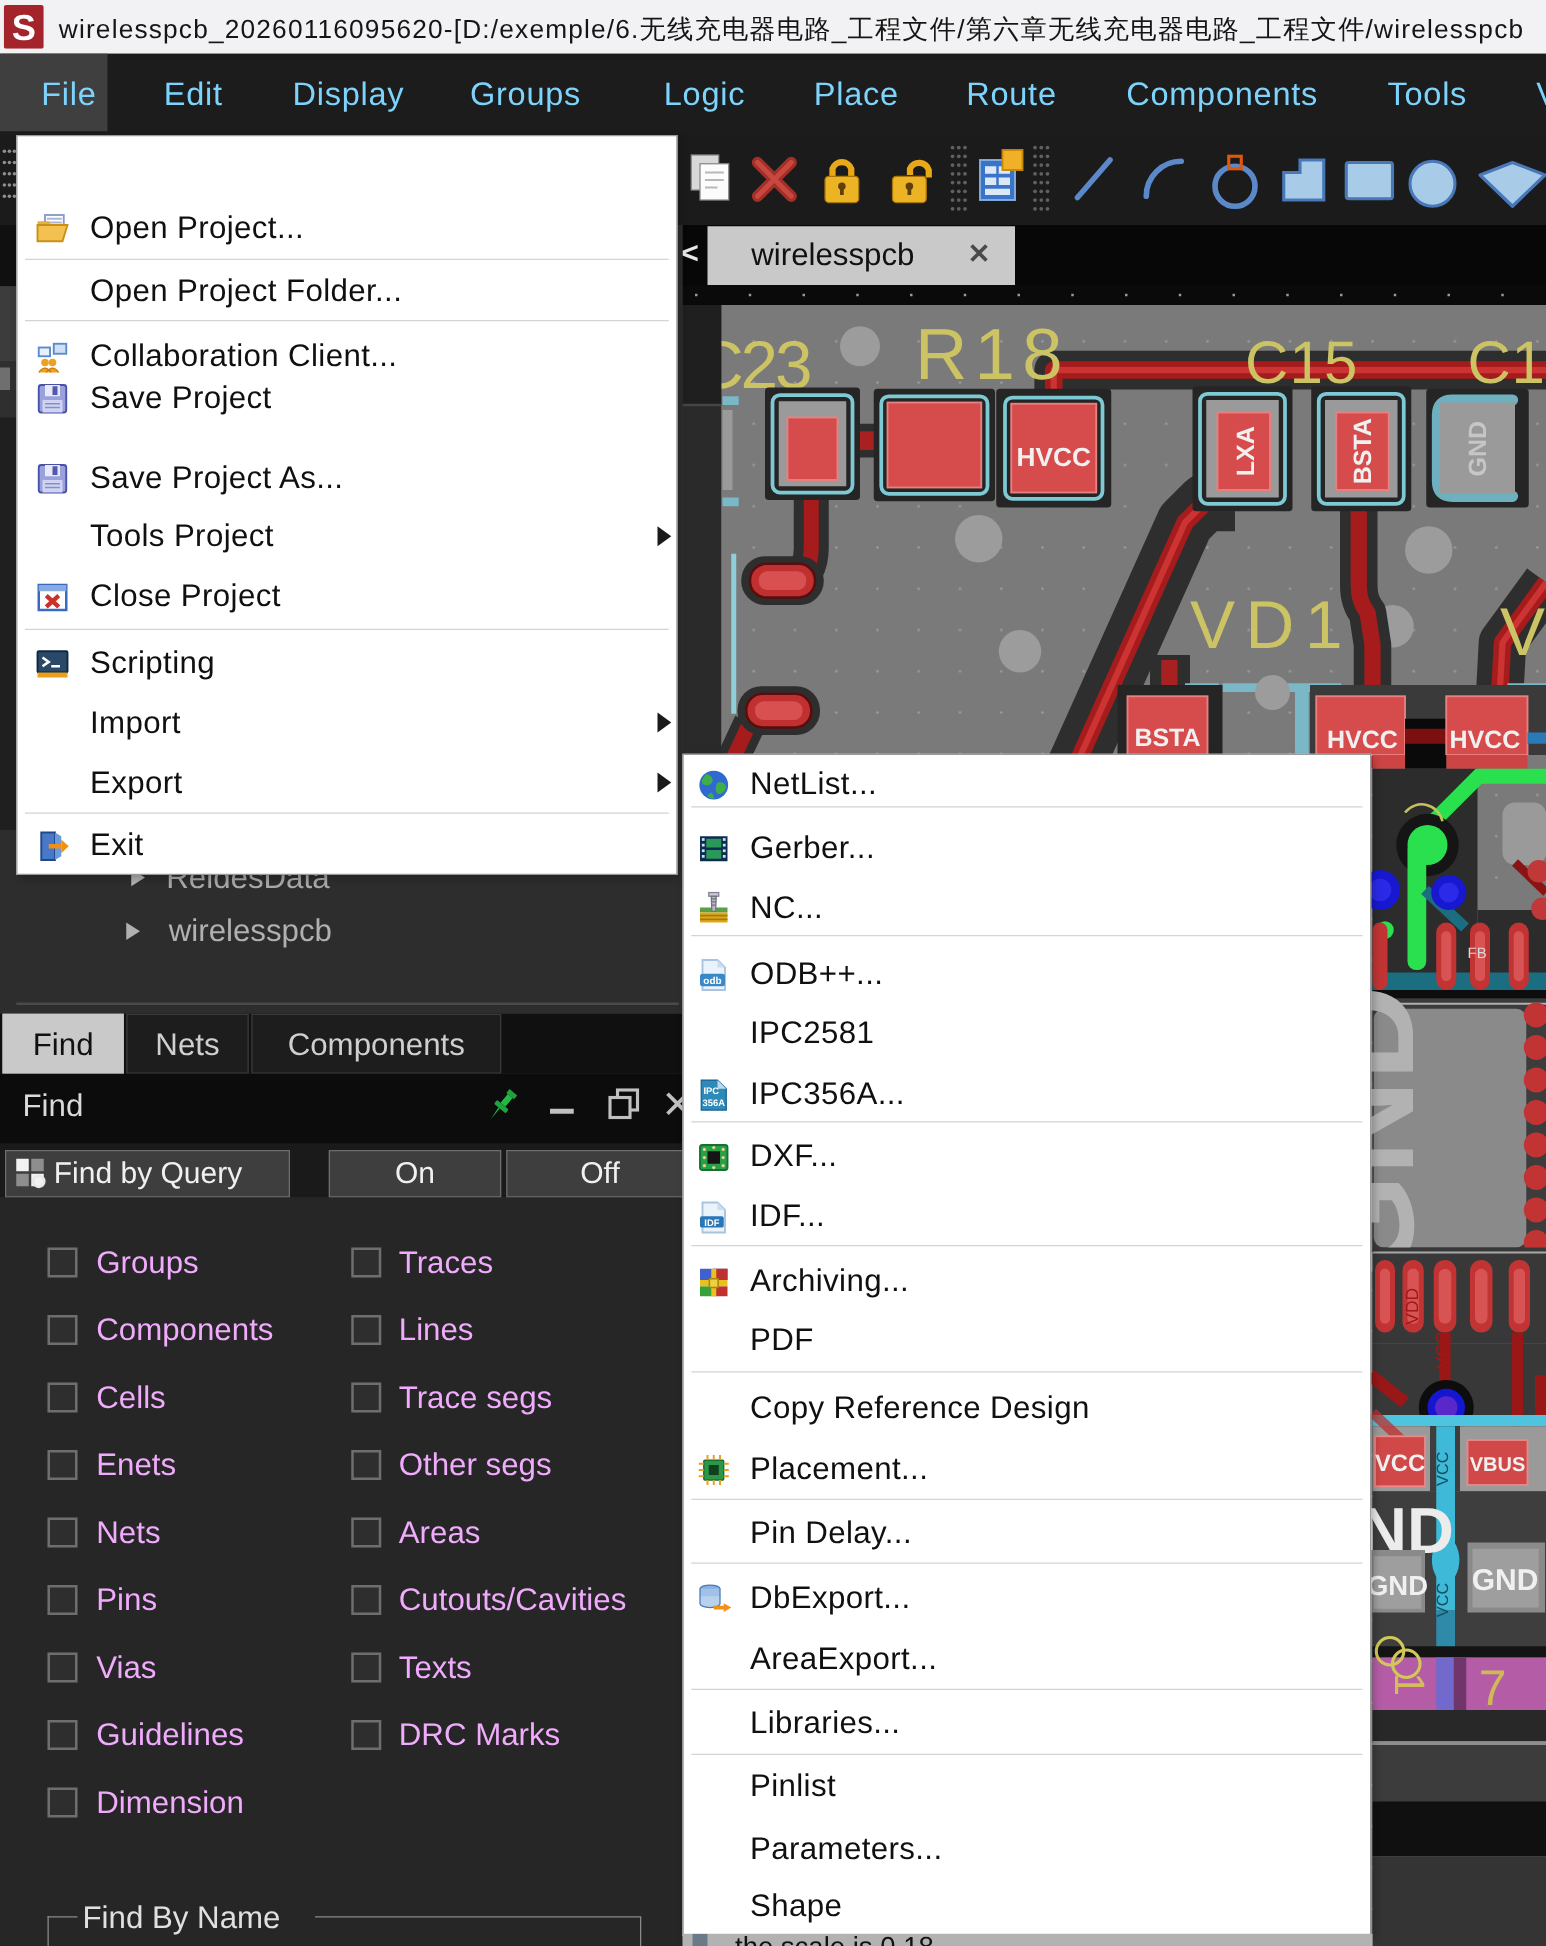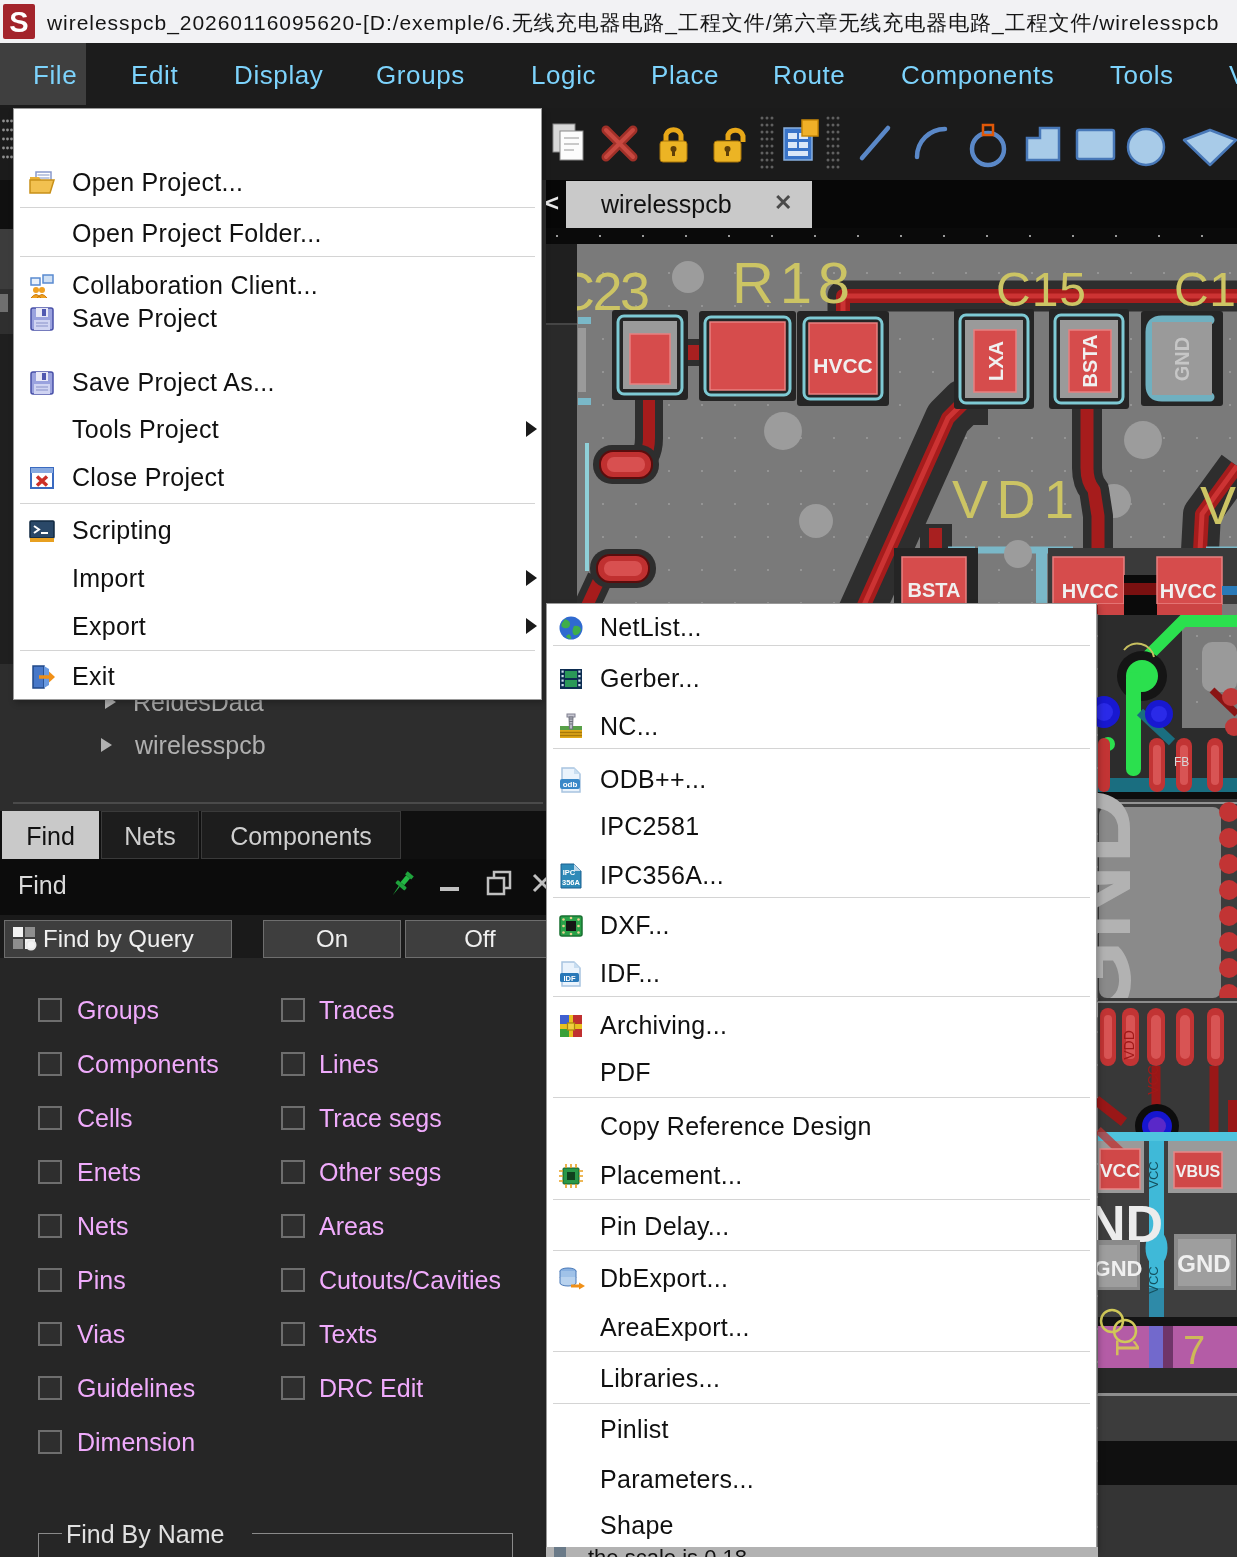--- a/index.html
+++ b/index.html
@@ -486,21 +486,21 @@
         <div class="cl" style="left:319px;top:146px">Trace segs</div>
   <div class="cb" style="left:281px;top:202px"></div>
         <div class="cl" style="left:319px;top:200px">Other segs</div>
   <div class="cb" style="left:281px;top:256px"></div>
         <div class="cl" style="left:319px;top:254px">Areas</div>
   <div class="cb" style="left:281px;top:310px"></div>
         <div class="cl" style="left:319px;top:308px">Cutouts/Cavities</div>
   <div class="cb" style="left:281px;top:364px"></div>
         <div class="cl" style="left:319px;top:362px">Texts</div>
   <div class="cb" style="left:281px;top:418px"></div>
-        <div class="cl" style="left:319px;top:416px">DRC Edit</div>
+        <div class="cl" style="left:319px;top:416px">DRC Marks</div>
  </div>
  <div class="treetxt" style="left:66px;top:1340px;color:#e0e0e0">Find By Name</div>
  <div class="fbl" style="left:38px;top:1353px;width:24px;height:1px"></div>
  <div class="fbl" style="left:252px;top:1353px;width:260px;height:1px"></div>
  <div class="fbl" style="left:38px;top:1353px;width:1px;height:24px"></div>
  <div class="fbl" style="left:512px;top:1353px;width:1px;height:24px"></div>
 </div>
 <div id="filemenu" class="menu abs">
  <div class="mi" style="top:50px">
         <svg class="ic" viewBox="0 0 28 28">

